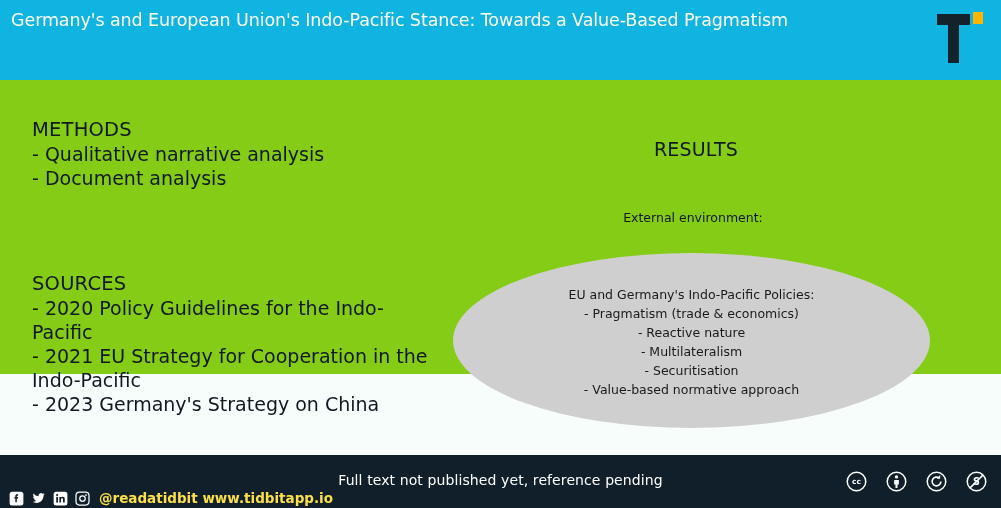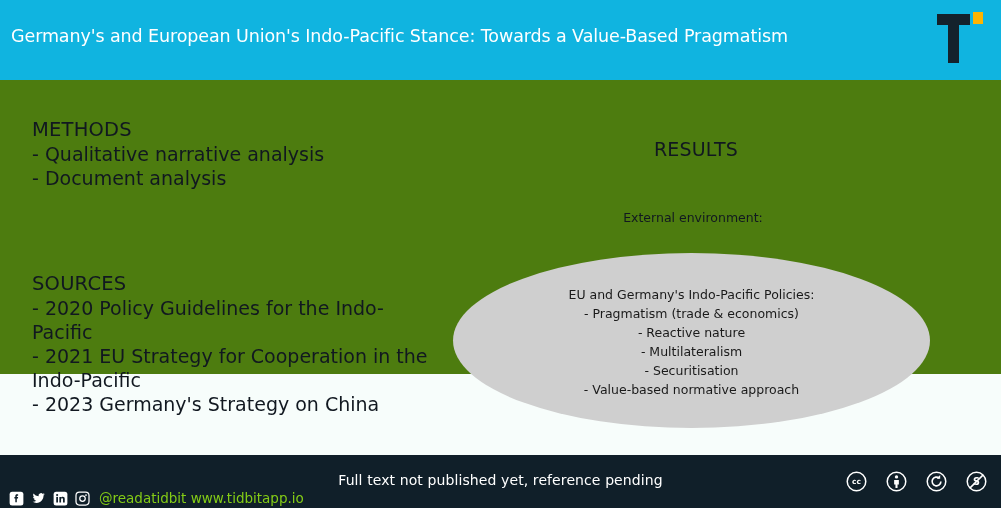--- a/index.html
+++ b/index.html
@@ -30,21 +30,21 @@
     left: 0; top: 0;
     width: 1001px;
     height: 80px;
     background: #10B4E0;
     overflow: hidden;
   }
 
   .header-title {
     position: absolute;
     left: 11px;
-    top: 25px;
+    top: 9px;
     width: 880px;
     color: #FFFFFF;
     font-size: 17.5px;
     font-weight: 400;
     letter-spacing: -0.1px;
     line-height: 22px;
     white-space: nowrap;
   }
 
   .header-meta {
@@ -86,21 +86,21 @@
     width: 10px; height: 12px;
     background: #FFB400;
   }
 
   
   .content {
     position: absolute;
     left: 0; top: 80px;
     width: 1001px;
     height: 294px;
-    background: #4d7c0f;
+    background: #84cc16;
   }
 
   .col-left {
     position: absolute;
     left: 32px;
     top: 0;
     width: 420px;
   }
 
   .section-heading {
@@ -218,25 +218,26 @@
   }
   .soc {
     width: 15px; height: 15px;
     display: flex;
     align-items: center;
     justify-content: center;
   }
   .soc svg { display: block; }
 
   .footer-handle {
-    color: #84cc16;
+    color: #fde047;
     font-size: 13.5px;
     line-height: 15px;
     margin-left: 2px;
     white-space: nowrap;
+    font-weight: bold;
   }
 
   .footer-note {
     position: absolute;
     left: 0;
     top: 17px;
     width: 1001px;
     text-align: center;
     color: #FFFFFF;
     font-size: 14px;

